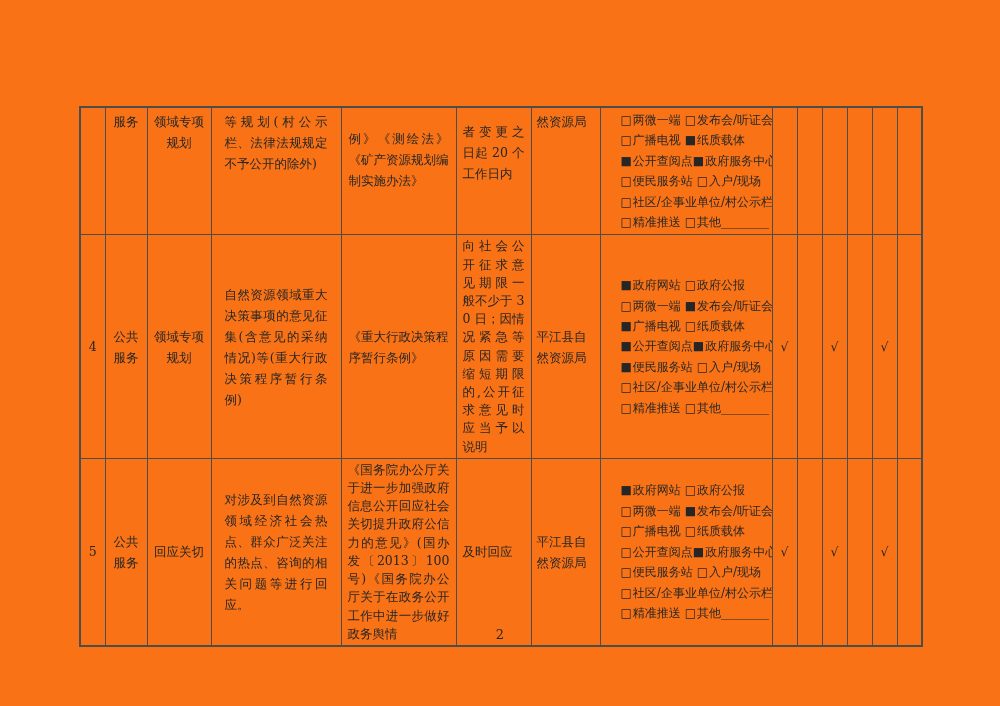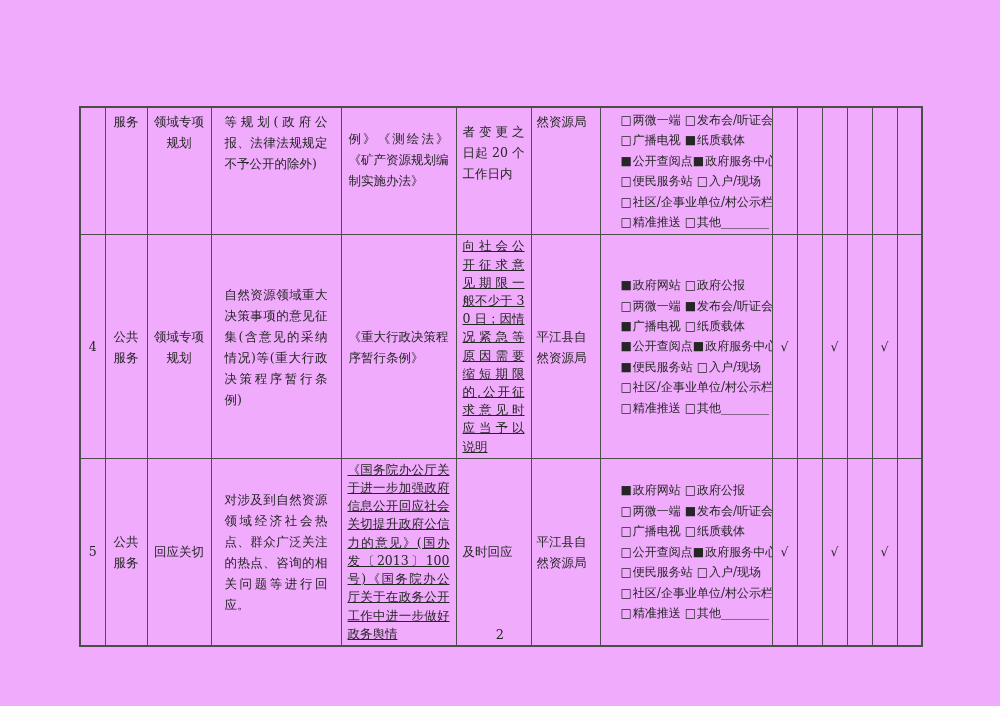--- a/index.html
+++ b/index.html
@@ -1,39 +1,39 @@
 <!DOCTYPE html>
 <html><head>
 <meta charset="utf-8">
 <style>
   * { margin:0; padding:0; box-sizing:border-box; }
   html,body { background:#e9e9e9; }
   body { width:1000px; height:706px; font-family:"DejaVu Serif","Liberation Serif",serif; color:#262626; }
-  .sheet { position:relative; width:1000px; height:706px; background:#f0abfc; overflow:hidden; }
+  .sheet { position:relative; width:1000px; height:706px; background:#f97316; overflow:hidden; }
 
   table.doc { position:absolute; left:79px; top:106px; width:842px;
               border-collapse:collapse; table-layout:fixed;
               border:2px solid #4d4d4d; }
   td { border:1px solid #4d4d4d; font-size:12.5px; line-height:21px;
        padding:3px 5px; vertical-align:middle; overflow:hidden;
        word-break:break-all; }
   td.top { vertical-align:top; }
 
   .c-seq  { text-align:center; }
   .c-cat  { text-align:center; }
   .c-item { text-align:center;margin-left:28px; }
   .c-content { text-align:justify; text-justify:inter-character; padding:3px 13px; }
   .c-legal   { text-align:justify; text-justify:inter-character; padding:20px 7px; }
   .c-time    { text-align:justify; text-justify:inter-character; padding:13px 6px; }
   .c-dept    { text-align:left; padding:3px 5px; }
   .c-channels { font-size:12px; padding:2px 20px; }
   .ch-line { white-space:nowrap; line-height:20.4px; }
   .ch-line .box { letter-spacing:1px; }
   .c-mark { text-align:center; font-size:12.5px; padding:0; }
-  td.tight { line-height:18.2px; padding:2px 6px;text-decoration:underline; }
+  td.tight { line-height:18.2px; padding:2px 6px; }
 
   .page-num { position:absolute; left:0; right:0; top:627px; text-align:center;
               font-size:13px; color:#262626; }
 </style>
 </head>
 <body>
 
 <div class="sheet">
   <table class="doc">
     <colgroup>
@@ -50,21 +50,21 @@
         <col style="width:25px">
       <col style="width:25px">
         <col style="width:25px">
         <col style="width:25px">
     </colgroup>
     <tbody id="tbody">
         <tr style="height: 122px;">
           <td class="c-seq top"></td>
           <td class="c-cat top">服务</td>
           <td class="c-item top">领域专项规划</td>
-          <td class="c-content top">等规划(政府公报、法律法规规定不予公开的除外)</td>
+          <td class="c-content top">等规划(村公示栏、法律法规规定不予公开的除外)</td>
           <td class="c-legal top">例》《测绘法》《矿产资源规划编制实施办法》</td>
           <td class="c-time top">者变更之日起 20 个工作日内</td>
           <td class="c-dept top">然资源局</td>
           <td class="c-channels top">
             <div class="ch-line"><span class="box">□</span><span>两微一端</span><span> </span><span class="box">□</span><span>发布会/听证会</span></div>
             <div class="ch-line"><span class="box">□</span><span>广播电视</span><span> </span><span class="box">■</span><span>纸质载体</span></div>
             <div class="ch-line"><span class="box">■</span><span>公开查阅点</span><span></span><span class="box">■</span><span>政府服务中心</span></div>
             <div class="ch-line"><span class="box">□</span><span>便民服务站</span><span> </span><span class="box">□</span><span>入户/现场</span></div>
             <div class="ch-line"><span class="box">□</span><span>社区/企事业单位/村公示栏</span></div>
             <div class="ch-line"><span class="box">□</span><span>精准推送</span><span> </span><span class="box">□</span><span>其他________</span></div>

